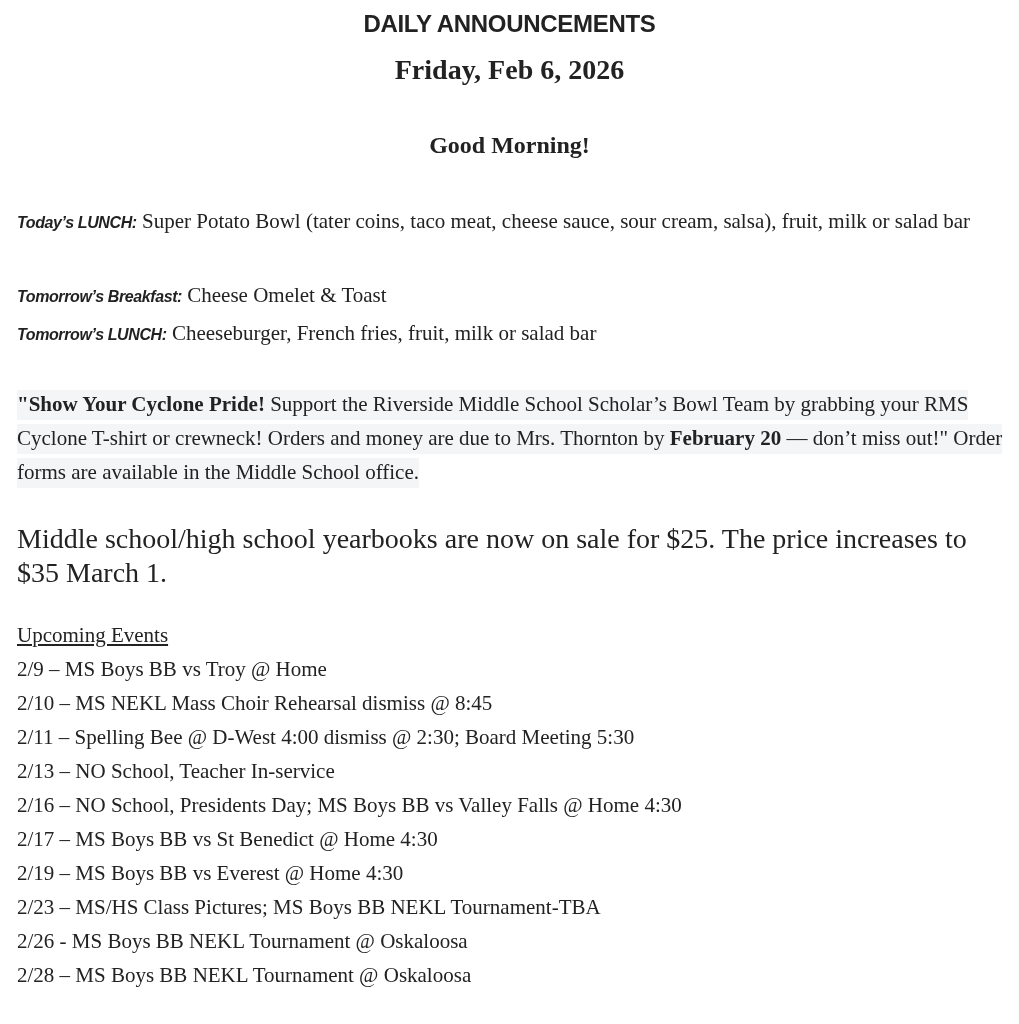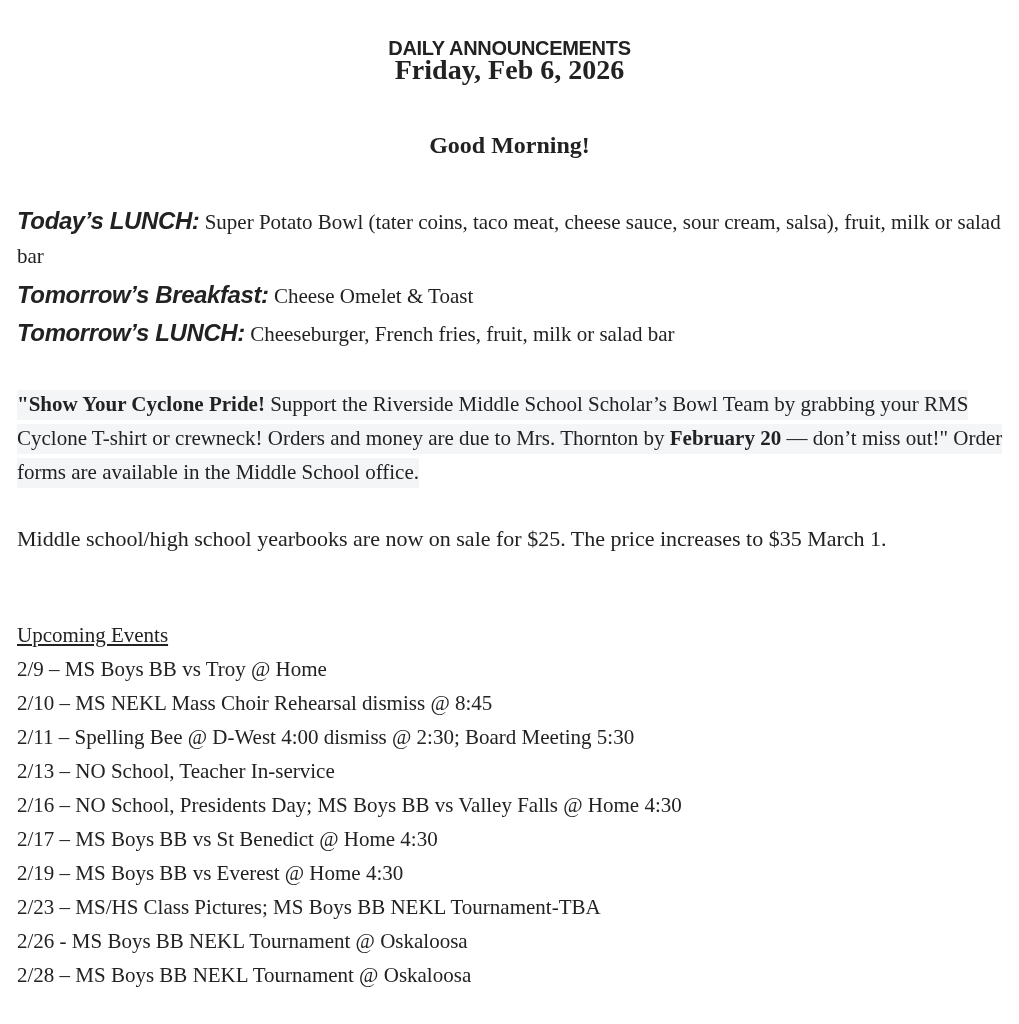--- a/index.html
+++ b/index.html
@@ -19,24 +19,24 @@
       width: 1019px;
       height: 1024px;
     }
     .center {
       position: absolute;
       left: 0;
       width: 1019px;
       text-align: center;
     }
     .title {
-      top: 32px;
+      top: 8px;
       font-family: "Liberation Sans", sans-serif;
       font-weight: bold;
-      font-size: 20px;
+      font-size: 24px;
       color: #222;
       line-height: 32px;
       letter-spacing: -0.3px;
     }
     .date {
       top: 54px;
       font-weight: bold;
       font-size: 28px;
       line-height: 32px;
     }
@@ -50,21 +50,21 @@
       position: absolute;
       left: 17px;
       width: 990px;
       font-size: 21px;
       line-height: 34px;
     }
     .menu-label {
       font-family: "Liberation Sans", sans-serif;
       font-weight: bold;
       font-style: italic;
-      font-size: 24px;
+      font-size: 16px;
       letter-spacing: -0.4px;
     }
     .m1 { top: 204px; }
     .m2 { top: 278px; }
     .m3 { top: 316px; }
 
     .promo {
       position: absolute;
       left: 17px;
       top: 387px;
@@ -78,21 +78,21 @@
       box-decoration-break: clone;
       -webkit-box-decoration-break: clone;
     }
     .promo b { font-weight: bold; }
 
     .yearbook {
       position: absolute;
       left: 17px;
       top: 522px;
       width: 990px;
-      font-size: 22px;
+      font-size: 28px;
       line-height: 34px;
     }
     .events {
       position: absolute;
       left: 17px;
       top: 618px;
       width: 990px;
       font-size: 21px;
     }
     .events-heading {

